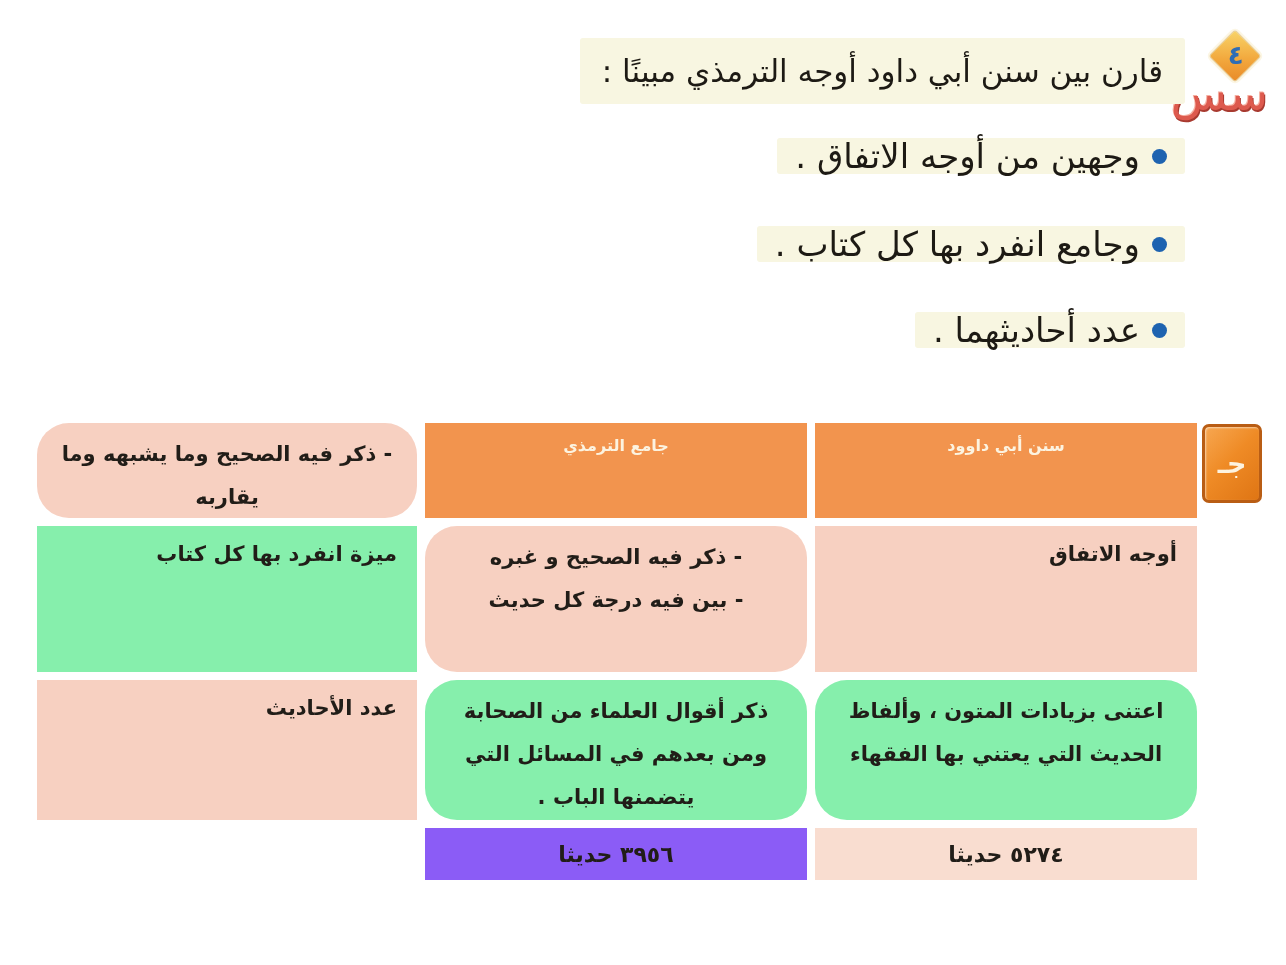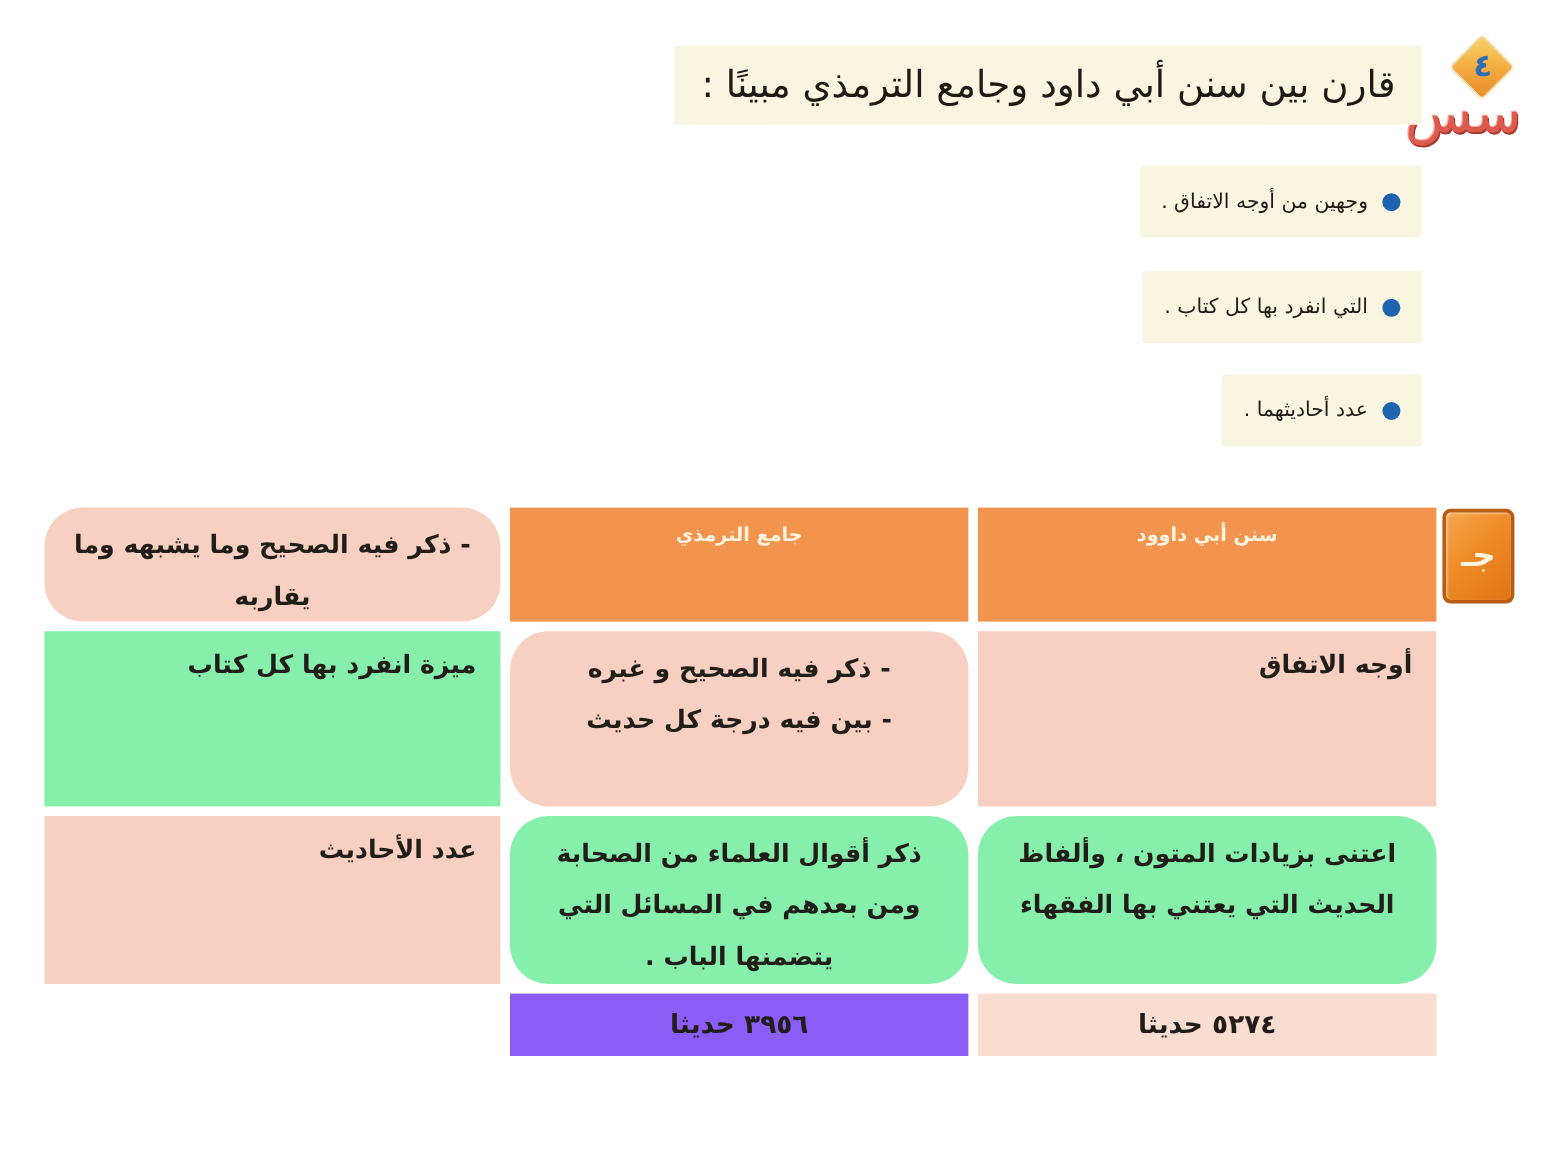--- a/index.html
+++ b/index.html
@@ -22,21 +22,21 @@
   }
   .q-icon .diamond span{
     display:block;transform:rotate(-45deg);text-align:center;line-height:34px;
     font-size:26px;font-weight:bold;color:#2e6db5;
   }
   .strip{
     position:absolute;right:101px;background:#f8f6e1;border-radius:3px;
     display:flex;align-items:center;color:#1d1a14;
   }
   .title-strip{top:38px;height:66px;padding:0 22px;font-size:31px;}
-  .bullet-strip{height:36px;padding:12px 18px;font-size:17px;}
+  .bullet-strip{height:36px;padding:0 18px;font-size:34px;}
   .bullet-strip.b1{top:138px;}
   .bullet-strip.b2{top:226px;}
   .bullet-strip.b3{top:312px;}
   .bullet-dot{
     width:15px;height:15px;border-radius:50%;background:#1e63b0;
     margin-left:12px;flex:0 0 auto;
   }
   
   .answer-btn{
     position:absolute;top:424px;right:24px;width:54px;height:73px;
@@ -79,30 +79,30 @@
 <div class="stage">
 
   <div class="q-icon">
     <span class="seen-letters">سس</span>
     <div class="diamond">
       <span>٤</span>
     </div>
   </div>
 
   <div class="strip title-strip">
-    <span>قارن بين سنن أبي داود وجامع الترمذي مبينًا :</span>
+    <span>قارن بين سنن أبي داود أوجه الترمذي مبينًا :</span>
   </div>
 
   <div class="strip bullet-strip b1">
     <span class="bullet-dot"></span>
     <span>وجهين من أوجه الاتفاق .</span>
   </div>
   <div class="strip bullet-strip b2">
     <span class="bullet-dot"></span>
-    <span>التي انفرد بها كل كتاب .</span>
+    <span>وجامع انفرد بها كل كتاب .</span>
   </div>
   <div class="strip bullet-strip b3">
     <span class="bullet-dot"></span>
     <span>عدد أحاديثهما .</span>
   </div>
 
   <div class="answer-btn">جـ</div>
 
   <div class="cmp-table">
 

